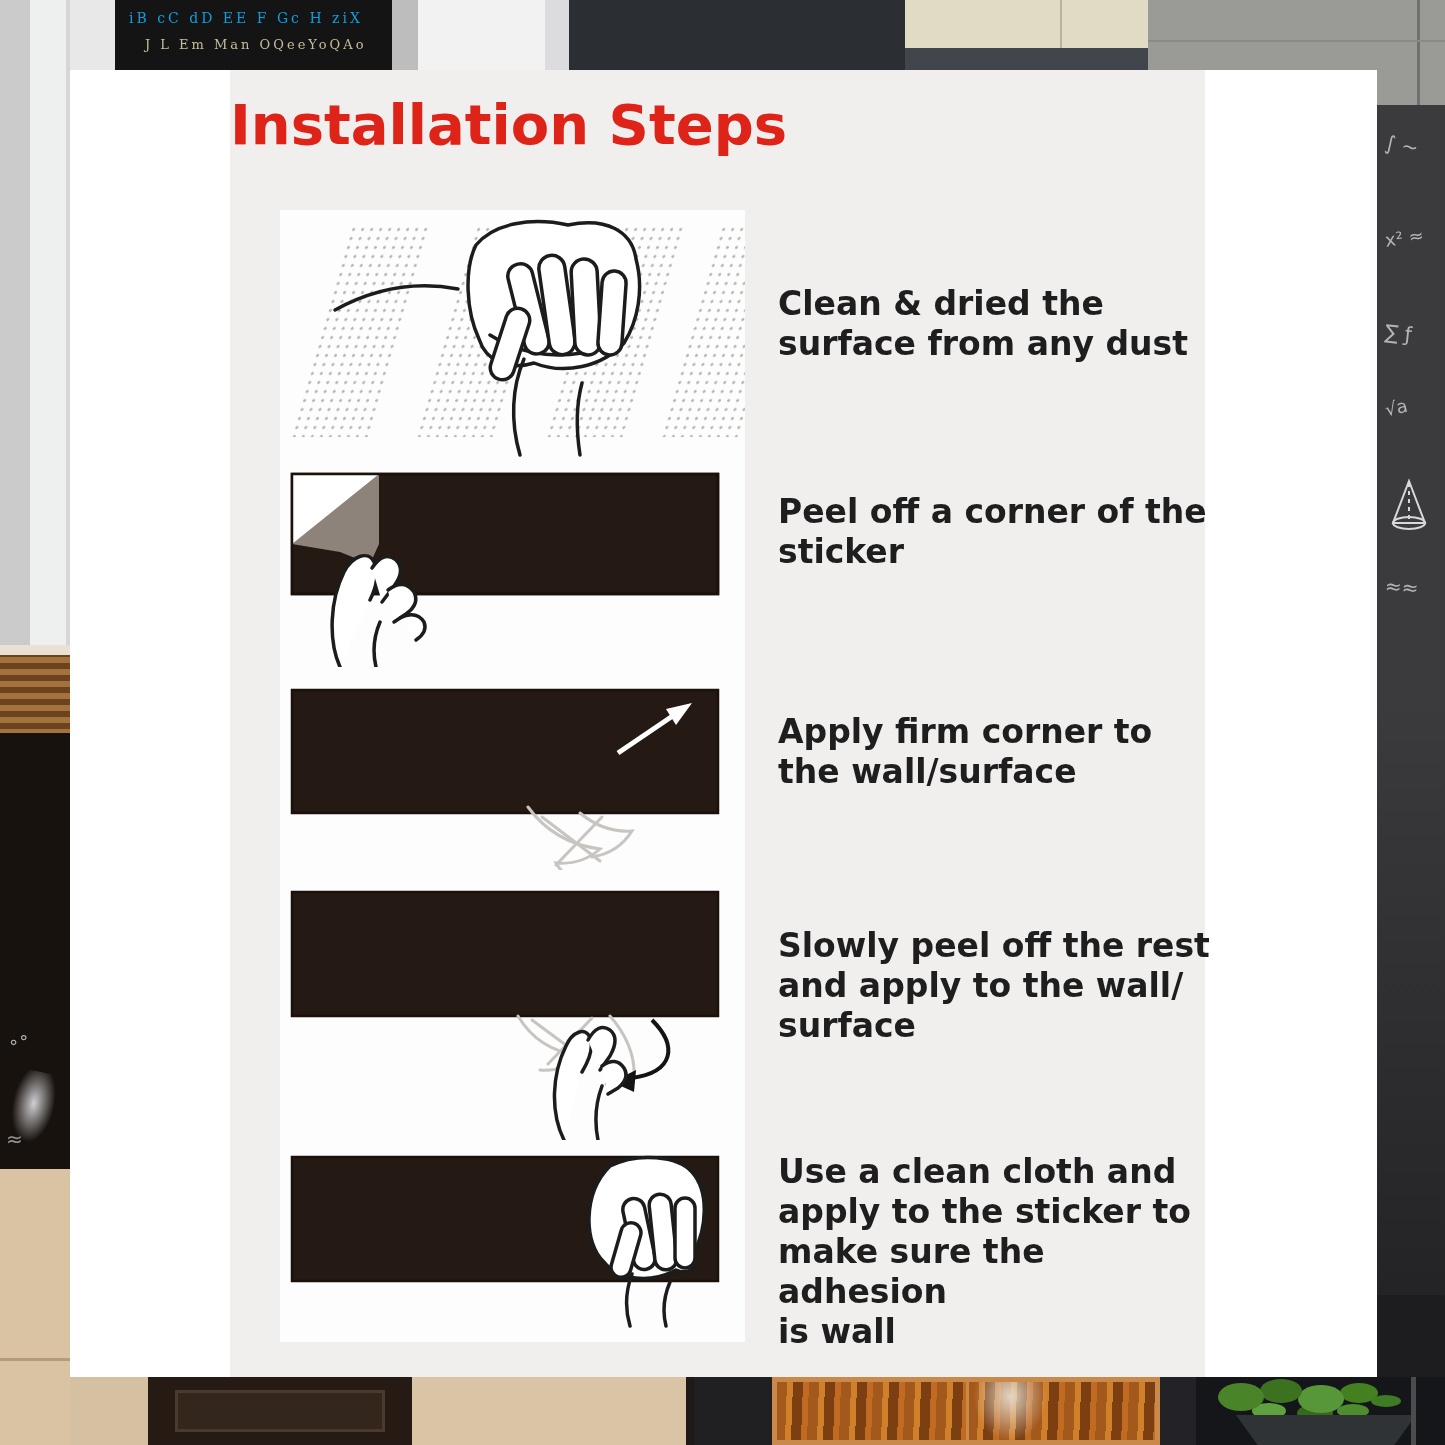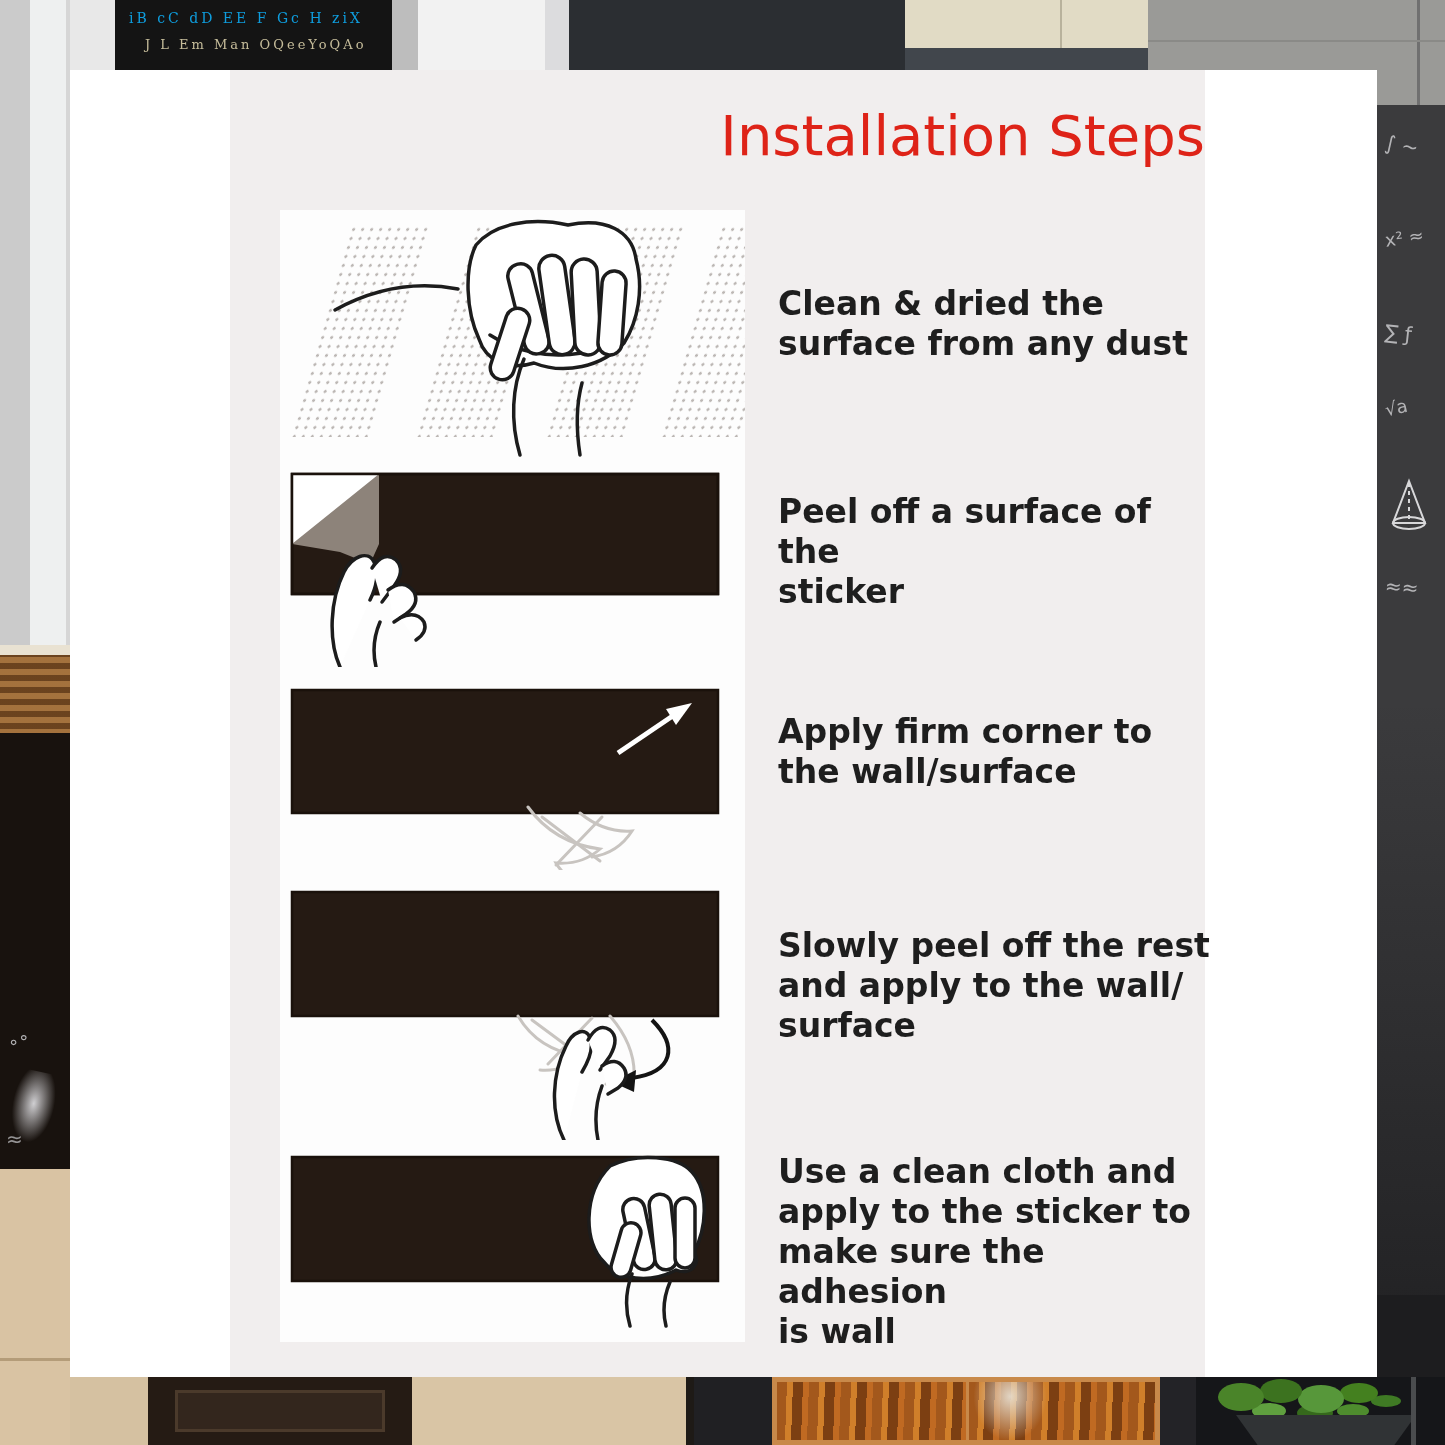--- a/index.html
+++ b/index.html
@@ -71,21 +71,21 @@
   .leaves{position:absolute;left:22px;top:6px;width:46px;height:28px;border-radius:50%;background:#4a8429;
     box-shadow:40px -6px 0 -2px #3c721f,80px 2px 0 0 #57973a,118px -4px 0 -4px #44801f,
       28px 14px 0 -6px #5fa03f,74px 16px 0 -5px #35691c,112px 14px 0 -7px #4e8c2e,145px 4px 0 -8px #3f7a24}
   .pot{position:absolute;left:40px;top:38px;width:180px;height:30px;background:#303335;
     clip-path:polygon(0 0,100% 0,88% 100%,12% 100%)}
   .pole{position:absolute;left:215px;top:0;width:5px;height:100%;background:#4a4c4e}
 
   
   .panel{left:70px;top:70px;width:1307px;height:1307px;background:var(--panel-white,#ffffff)}
   .sheet{left:230px;top:70px;width:975px;height:1307px;background:var(--sheet-offwhite,#f1eeee)}
-  .title{left:230px;top:103px;width:975px;text-align:right;font-size:56px;font-weight:normal;
+  .title{left:230px;top:92px;width:975px;text-align:left;font-size:56px;font-weight:bold;
     color:var(--accent-red,#de2318);letter-spacing:0}
   .illo-col{left:280px;top:210px;width:465px;height:1132px;background:#fdfdfd;overflow:hidden}
   .step-cell{position:absolute;left:0;width:465px;overflow:hidden}
   .cell-1{top:5px;height:245px}
   .cell-2{top:262px;height:195px}
   .cell-3{top:475px;height:185px}
   .cell-4{top:678px;height:252px}
   .cell-5{top:940px;height:178px}
   .dots{position:absolute;top:10px;width:82px;height:212px;transform:skewX(-16deg);
     background-image:radial-gradient(circle,#bcb7b4 1.5px,transparent 1.7px);background-size:9px 9px}
@@ -243,21 +243,21 @@
       <rect class="ink-fill" x="395" y="48" width="20" height="70" rx="10"></rect>
       <rect class="ink-fill" x="336" y="72" width="20" height="56" rx="10" transform="rotate(16 346 100)"></rect>
       <path class="ink" d="M350,176 C344,156 346,140 352,124"></path>
       <path class="ink" d="M386,176 C382,160 384,146 390,132"></path>
     </svg>
   </div>
 </div>
 
 <div class="abs step-text t1">Clean &amp; dried the
 surface from any dust</div>
-<div class="abs step-text t2">Peel off a surface of the
+<div class="abs step-text t2">Peel off a corner of the
 sticker</div>
 <div class="abs step-text t3">Apply firm corner to
 the wall/surface</div>
 <div class="abs step-text t4">Slowly peel off the rest
 and apply to the wall/
 surface</div>
 <div class="abs step-text t5">Use a clean cloth and
 apply to the sticker to
 make sure the adhesion
 is wall</div>

